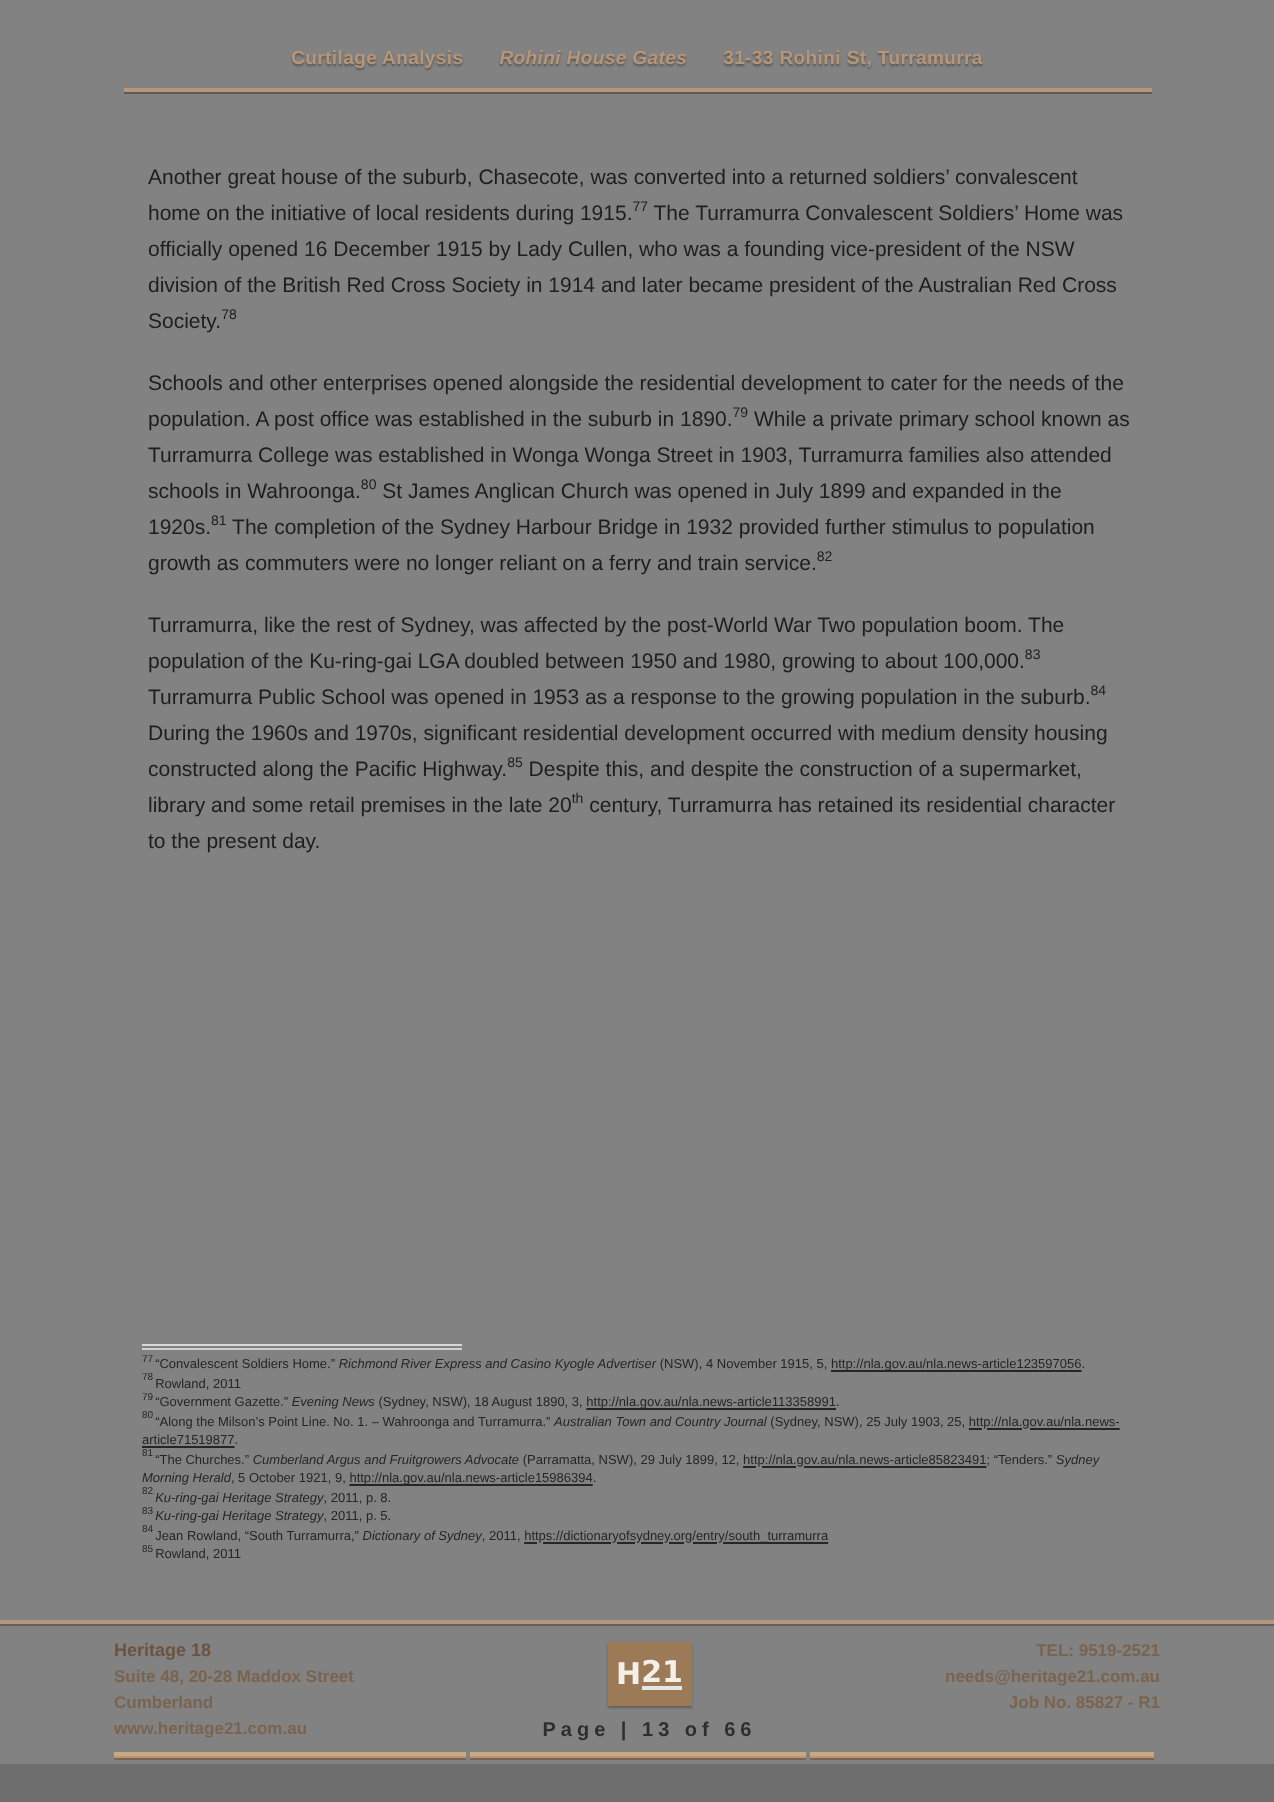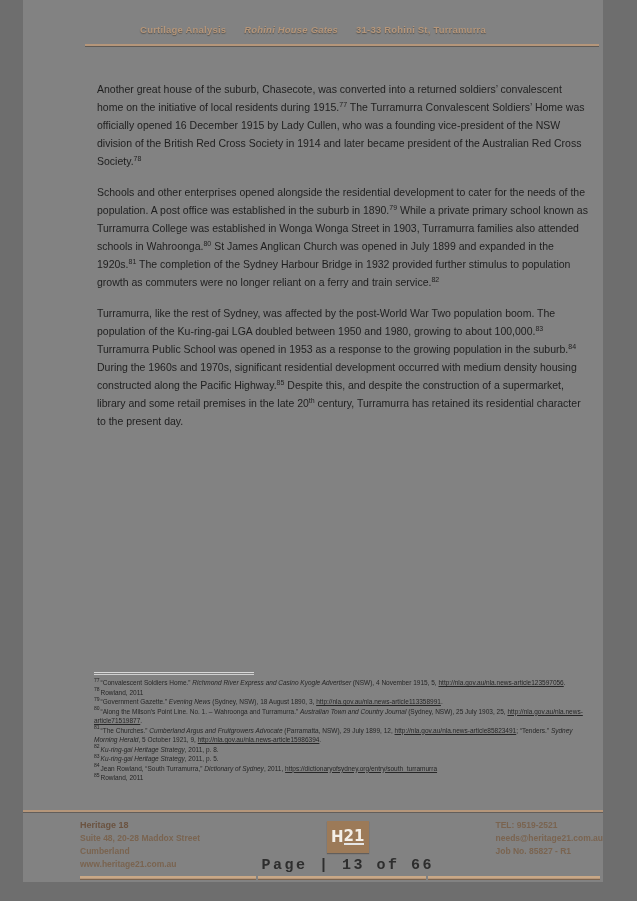--- a/index.html
+++ b/index.html
@@ -7,26 +7,25 @@
     --accent:#b5967a;
     --accent-dark:#8a6f55;
     --footer-text:#7a6450;
     --body-text:#1e1e1e;
     --strip:#6e6e6e;
   }
   *{margin:0;padding:0;box-sizing:border-box;}
   html,body{background:#6e6e6e;}
   .page{
     position:relative;
-    width:580px;height:901px;
+    width:637px;height:901px;
     background:var(--page-bg);
     font-family:"Liberation Sans",sans-serif;
     color:var(--body-text);
     overflow:hidden;
-    margin-left:23px;
   }
   
   .hdr{
     position:absolute;top:24px;left:0;right:0;
     text-align:center;
     font-size:9.5px;font-weight:bold;
     color:var(--accent);
     text-shadow:0 1px 1px rgba(40,30,20,.45);
     letter-spacing:.2px;
   }
@@ -67,38 +66,38 @@
     box-shadow:0 1px 0 rgba(40,30,20,.35);
   }
   .footer{
     position:absolute;top:816px;left:0;width:637px;height:60px;
     display:flex;justify-content:space-between;align-items:flex-start;
     padding:3px 57px 0 57px;
     color:var(--footer-text);
     font-size:8.5px;line-height:13px;font-weight:bold;
   }
   .footer .col-left{text-align:left;}
-  .footer .col-right{text-align:left;}
+  .footer .col-right{text-align:right;}
   .footer .company{font-size:9px;color:#6b5340;}
   .footer .col-center{
     display:flex;flex-direction:column;align-items:center;margin-top:2px;
   }
   .logo{
     width:42px;height:32px;
     background:#9c7a58;
     display:flex;align-items:center;justify-content:center;
     color:#f4efe8;font-family:"DejaVu Sans",sans-serif;
     font-size:15px;font-weight:bold;letter-spacing:0;
     margin-bottom:6px;
     box-shadow:0 1px 1px rgba(40,30,20,.35);
   }
   .logo .l21{border-bottom:2px solid #e5e5e5;line-height:14px;}
   .page-num{
-    font-family:Liberation Mono, monospace;
-    font-size:15px;font-weight:bold;letter-spacing:2.5px;
+    font-family:Liberation Sans, sans-serif;
+    font-size:10px;font-weight:bold;letter-spacing:2.5px;
     color:#2e2e2e;
   }
   .footer-rule-bottom{
     position:absolute;top:876px;left:57px;width:520px;height:4px;
     display:flex;gap:2px;
   }
   .footer-rule-bottom span{
     display:block;height:100%;
     border-top:2px solid #c9a886;border-bottom:1px solid #7a6450;
     background:var(--accent);

